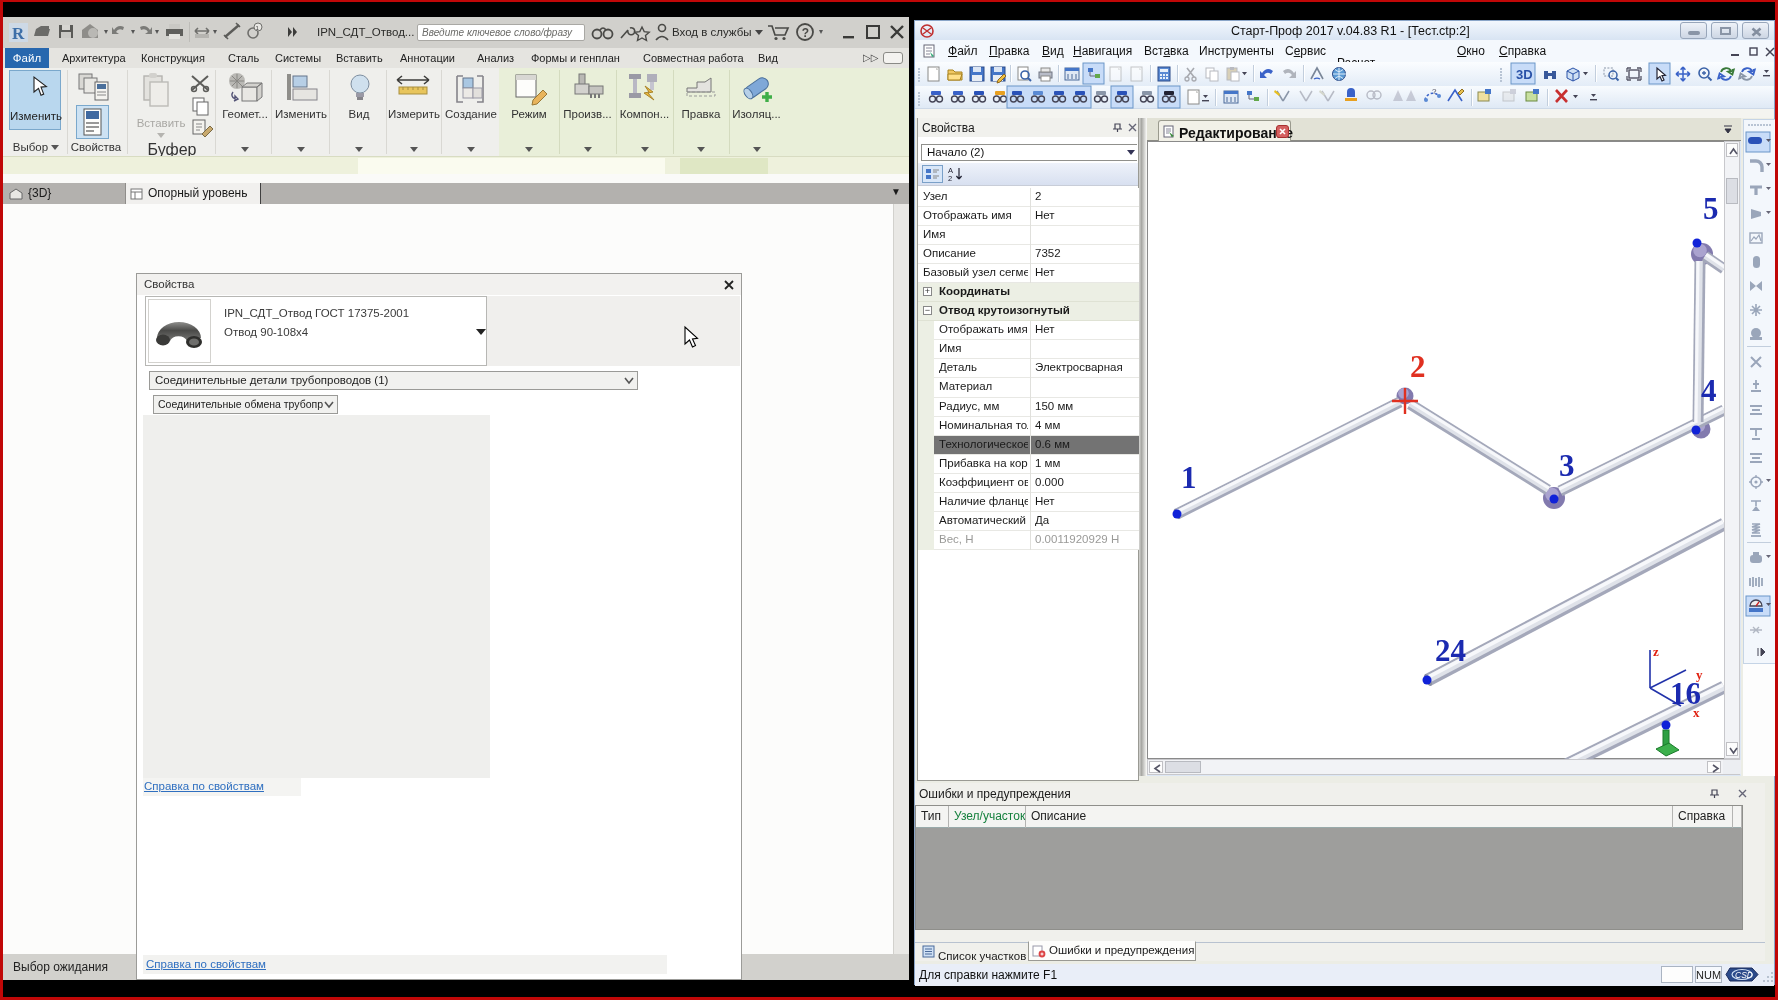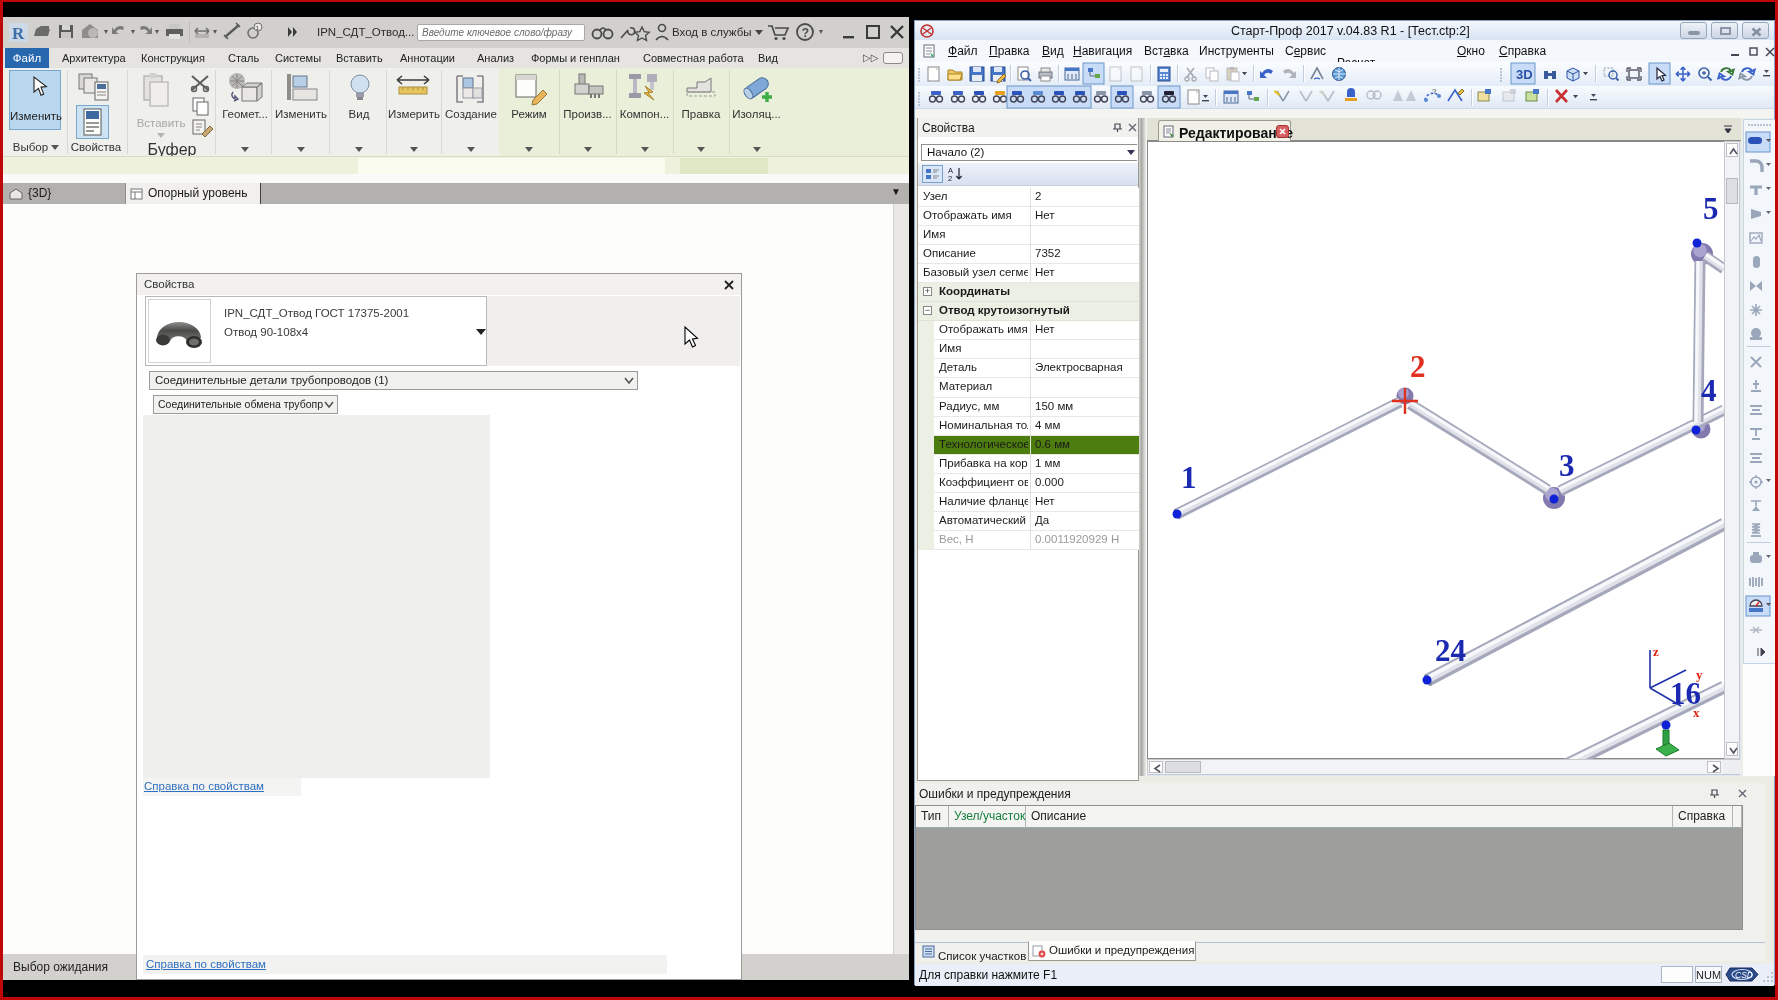--- a/index.html
+++ b/index.html
@@ -712,21 +712,21 @@
             <div class="abs" style="left:112px;top:0;width:1px;height:19px;background:#e0e0dc;"></div>
             <div class="t" style="left:21px;top:2px;color:#1a1a1a;max-width:89px;overflow:hidden;">Радиус, мм</div>
             <div class="t" style="left:117px;top:2px;color:#1a1a1a;">150 мм</div>
           </div>
           <div class="abs" style="left:0;top:229px;width:221px;height:19px;background:#fff;border-bottom:1px solid #e8e8e4;">
             <div class="abs" style="left:0;top:0;width:16px;height:19px;background:#ecefe4;"></div>
             <div class="abs" style="left:112px;top:0;width:1px;height:19px;background:#e0e0dc;"></div>
             <div class="t" style="left:21px;top:2px;color:#1a1a1a;max-width:89px;overflow:hidden;">Номинальная тол</div>
             <div class="t" style="left:117px;top:2px;color:#1a1a1a;">4 мм</div>
           </div>
-          <div class="abs" style="left:0;top:248px;width:221px;height:19px;background:#4d7c0f;border-bottom:1px solid #e8e8e4;">
+          <div class="abs" style="left:0;top:248px;width:221px;height:19px;background:#737373;border-bottom:1px solid #e8e8e4;">
             <div class="abs" style="left:0;top:0;width:16px;height:19px;background:#ecefe4;"></div>
             <div class="abs" style="left:112px;top:0;width:1px;height:19px;background:#e0e0dc;"></div>
             <div class="t" style="left:21px;top:2px;color:#1a1a1a;max-width:89px;overflow:hidden;">Технологическое</div>
             <div class="t" style="left:117px;top:2px;color:#1a1a1a;">0.6 мм</div>
           </div>
           <div class="abs" style="left:0;top:267px;width:221px;height:19px;background:#fff;border-bottom:1px solid #e8e8e4;">
             <div class="abs" style="left:0;top:0;width:16px;height:19px;background:#ecefe4;"></div>
             <div class="abs" style="left:112px;top:0;width:1px;height:19px;background:#e0e0dc;"></div>
             <div class="t" style="left:21px;top:2px;color:#1a1a1a;max-width:89px;overflow:hidden;">Прибавка на кор</div>
             <div class="t" style="left:117px;top:2px;color:#1a1a1a;">1 мм</div>

